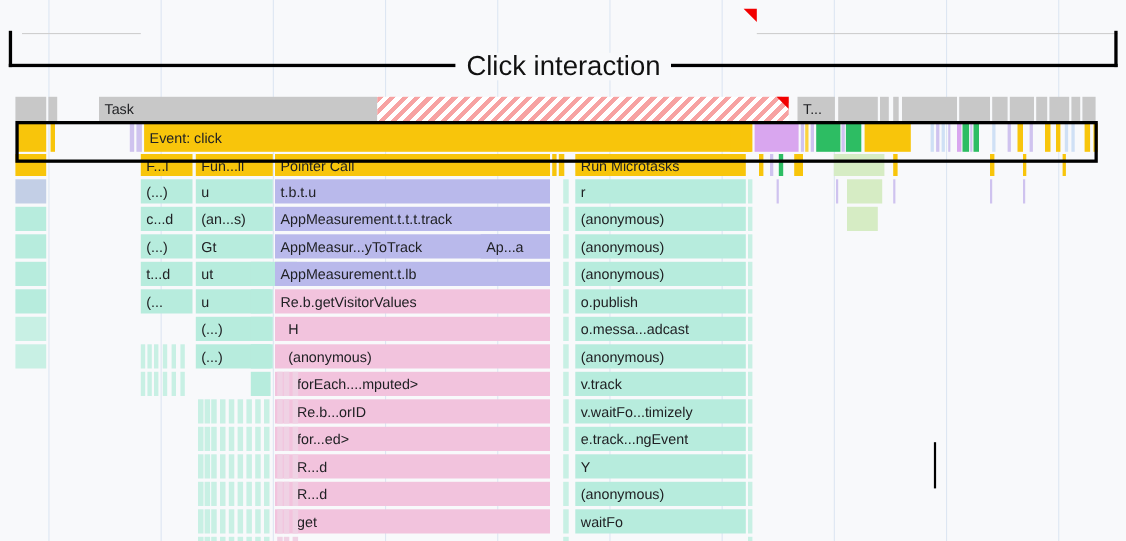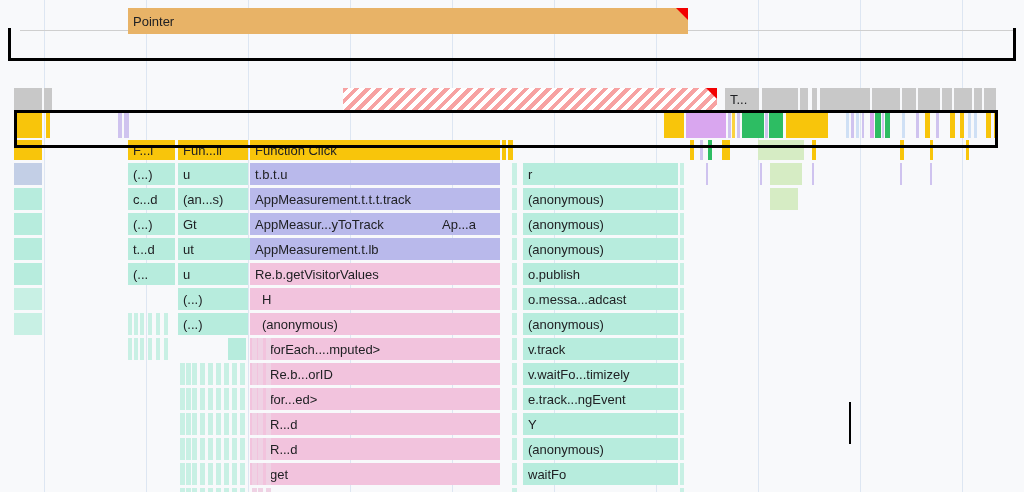--- a/index.html
+++ b/index.html
@@ -69,30 +69,31 @@
   <div class="vgrid" style="left:452px"></div>
   <div class="vgrid" style="left:554px"></div>
   <div class="vgrid" style="left:656px"></div>
   <div class="vgrid" style="left:758px"></div>
   <div class="vgrid" style="left:860px"></div>
   <div class="vgrid" style="left:962px"></div>
 
   <div class="thinline" style="left:20px;top:30px;width:108px"></div>
   <div class="thinline" style="left:688px;top:30px;width:328px"></div>
 
-  <div class="bar c-pointer" style="left:128px;top:8px;width:560px;height:26px">
-    <span>Pointer</span>
-  </div>
   <div class="redtri" style="left:676px;top:8px;border-left:12px solid transparent;border-top:12px solid #f20000;"></div>
 
   <div class="callout-rect" style="left:8px;top:28px;width:1008px;height:33px;border-top:none;"></div>
+  <div class="anno" style="left:414px;top:48px;padding:0 10px;">Click interaction</div>
 
   <div class="bar c-gray nolabel" style="left:14px;top:88px;width:28px;height:22px"></div>
   <div class="bar c-gray nolabel" style="left:44px;top:88px;width:8px;height:22px"></div>
 
+  <div class="bar c-gray" style="left:90px;top:88px;width:253px;height:22px">
+    <span>Task</span>
+  </div>
   <div class="bar hatch nolabel" style="left:343px;top:88px;width:374px;height:22px"></div>
   <div class="redtri" style="left:706px;top:88px;border-left:11px solid transparent;border-top:11px solid #f20000;"></div>
 
   <div class="bar c-gray" style="left:725px;top:88px;width:34px;height:22px">
     <span>T...</span>
   </div>
 
   <div class="bar c-gray nolabel" style="left:762px;top:88px;width:36px;height:22px"></div>
   <div class="bar c-gray nolabel" style="left:800px;top:88px;width:8px;height:22px"></div>
   <div class="bar c-gray nolabel" style="left:812px;top:88px;width:5px;height:22px"></div>
@@ -103,20 +104,23 @@
   <div class="bar c-gray nolabel" style="left:942px;top:88px;width:10px;height:22px"></div>
   <div class="bar c-gray nolabel" style="left:954px;top:88px;width:18px;height:22px"></div>
   <div class="bar c-gray nolabel" style="left:974px;top:88px;width:8px;height:22px"></div>
   <div class="bar c-gray nolabel" style="left:984px;top:88px;width:12px;height:22px"></div>
 
   <div class="bar c-yellow nolabel" style="left:16px;top:112px;width:26px;height:26px"></div>
   <div class="bar c-yellow nolabel" style="left:46px;top:112px;width:4px;height:26px"></div>
   <div class="blk c-lav" style="left:118px;top:112px;width:4px;height:26px"></div>
   <div class="blk c-lav" style="left:124px;top:112px;width:5px;height:26px"></div>
 
+  <div class="bar c-yellow" style="left:131px;top:112px;width:552px;height:26px">
+    <span>Event: click</span>
+  </div>
 
   <div class="blk c-yellow" style="left:664px;top:112px;width:20px;height:26px"></div>
   <div class="blk c-violet" style="left:686px;top:112px;width:40px;height:26px"></div>
   <div class="blk c-lav" style="left:728px;top:112px;width:3px;height:26px"></div>
   <div class="blk c-yellow2" style="left:732px;top:112px;width:3px;height:26px"></div>
   <div class="blk c-lav" style="left:737px;top:112px;width:3px;height:26px"></div>
   <div class="blk c-green" style="left:742px;top:112px;width:22px;height:26px"></div>
   <div class="blk c-lav" style="left:765px;top:112px;width:3px;height:26px"></div>
   <div class="blk c-green" style="left:769px;top:112px;width:14px;height:26px"></div>
   <div class="blk c-yellow" style="left:786px;top:112px;width:42px;height:26px"></div>
@@ -141,21 +145,24 @@
   <div class="blk c-yellow" style="left:994px;top:112px;width:4px;height:26px"></div>
 
   <div class="bar c-yellow nolabel" style="left:14px;top:140px;width:28px;height:20px"></div>
   <div class="bar c-yellow" style="left:128px;top:140px;width:47px;height:20px">
     <span>F...l</span>
   </div>
   <div class="bar c-yellow" style="left:178px;top:140px;width:70px;height:20px">
     <span>Fun...ll</span>
   </div>
   <div class="bar c-yellow" style="left:250px;top:140px;width:250px;height:20px">
-    <span>Function Click</span>
+    <span>Pointer Call</span>
+  </div>
+  <div class="bar c-yellow" style="left:523px;top:140px;width:155px;height:20px">
+    <span>Run Microtasks</span>
   </div>
   <div class="blk c-yellow" style="left:502px;top:140px;width:4px;height:20px"></div>
   <div class="blk c-yellow" style="left:508px;top:140px;width:5px;height:20px"></div>
   <div class="blk c-yellow" style="left:690px;top:140px;width:4px;height:20px"></div>
   <div class="blk c-lav" style="left:700px;top:140px;width:3px;height:20px"></div>
   <div class="blk c-green" style="left:708px;top:140px;width:4px;height:20px"></div>
   <div class="blk c-yellow" style="left:722px;top:140px;width:8px;height:20px"></div>
   <div class="blk c-lgreen" style="left:758px;top:140px;width:46px;height:20px"></div>
   <div class="blk c-yellow" style="left:812px;top:140px;width:4px;height:20px"></div>
   <div class="blk c-yellow" style="left:900px;top:140px;width:4px;height:20px"></div>

